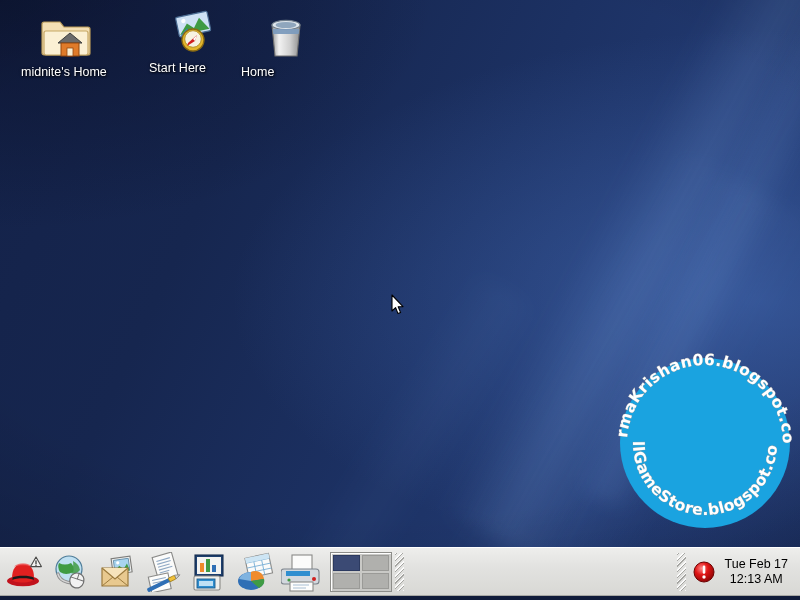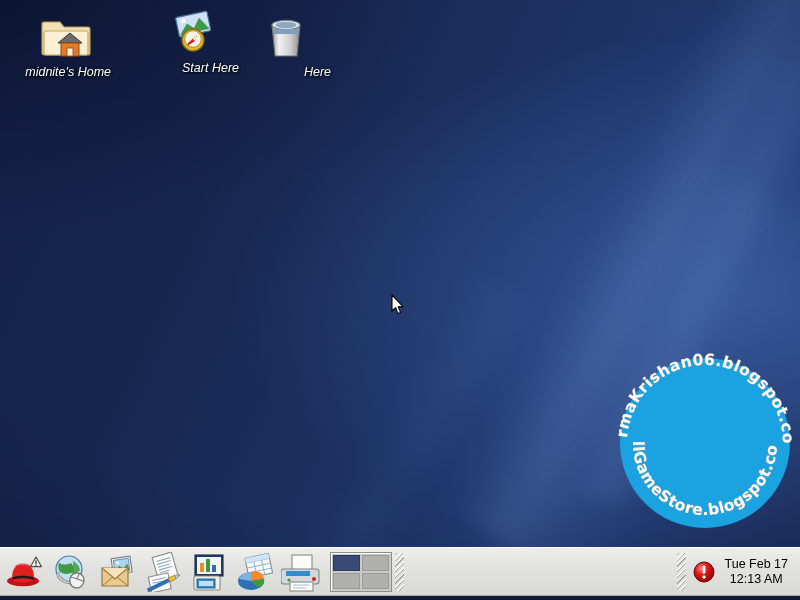--- a/index.html
+++ b/index.html
@@ -34,22 +34,22 @@
   #streak3 { width:180px; height:560px; left:520px; top:150px;  transform:rotate(30deg); opacity:.45; }
   #streak4 { width:90px;  height:500px; left:330px; top:250px;  transform:rotate(32deg); opacity:.30; }
   #vignette {
     position:absolute; inset:0;
     background:radial-gradient(130% 110% at 50% 45%, rgba(0,0,0,0) 45%, rgba(0,0,0,0.35) 100%);
     pointer-events:none;
   }
 
   
   .dicon {
-    position:absolute; width:96px; text-align:right; cursor:default;
-    -webkit-user-select:none; user-select:none;font-style:italic;
+    position:absolute; width:96px; text-align:left; cursor:default;
+    -webkit-user-select:none; user-select:none;
   }
   .dicon .glyph { height:52px; display:flex; align-items:flex-end; justify-content:center; }
   .dicon .lbl {
     display:inline-block; margin-top:4px;
     color:#ffffff; font-size:12.5px; line-height:14px;
     text-shadow:1px 1px 2px rgba(0,0,0,0.85), 0 0 3px rgba(0,0,0,0.6);
     padding:1px 3px; white-space:nowrap;
   }
   #icon-home      { left:18px;  top:8px; }
   #icon-starthere { left:146px; top:4px; }
@@ -170,21 +170,21 @@
             <stop offset="65%" stop-color="#cfcfcf"></stop>
             <stop offset="100%" stop-color="#8f8f8f"></stop>
           </linearGradient>
         </defs>
         <path d="M12 13 h28 l-3 31 h-22 z" fill="url(#canG)" stroke="#6f6f6f" stroke-width="1.1"></path>
         <ellipse cx="26" cy="13" rx="14" ry="4.6" fill="#dfe6ec" stroke="#6f7d8b" stroke-width="1.2"></ellipse>
         <ellipse cx="26" cy="13" rx="10.5" ry="3.1" fill="#8fa6bd"></ellipse>
         <path d="M12.6 17 h26.8 l-0.7 5 h-25.4 z" fill="#7c9bbd" opacity=".95"></path>
       </svg>
     </div>
-    <span class="lbl">Here</span>
+    <span class="lbl">Home</span>
   </div>
 
   <div id="watermark">
     <svg width="186" height="186" viewBox="0 0 186 186">
       <defs>
         <path id="arcTop" d="M 15 93 A 78 78 0 0 1 171 93"></path>
         <path id="arcBot" d="M 21 93 A 72 72 0 0 0 165 93"></path>
       </defs>
       <circle cx="93" cy="93" r="85" fill="#1aa3e0"></circle>
       <text class="wm-text">

